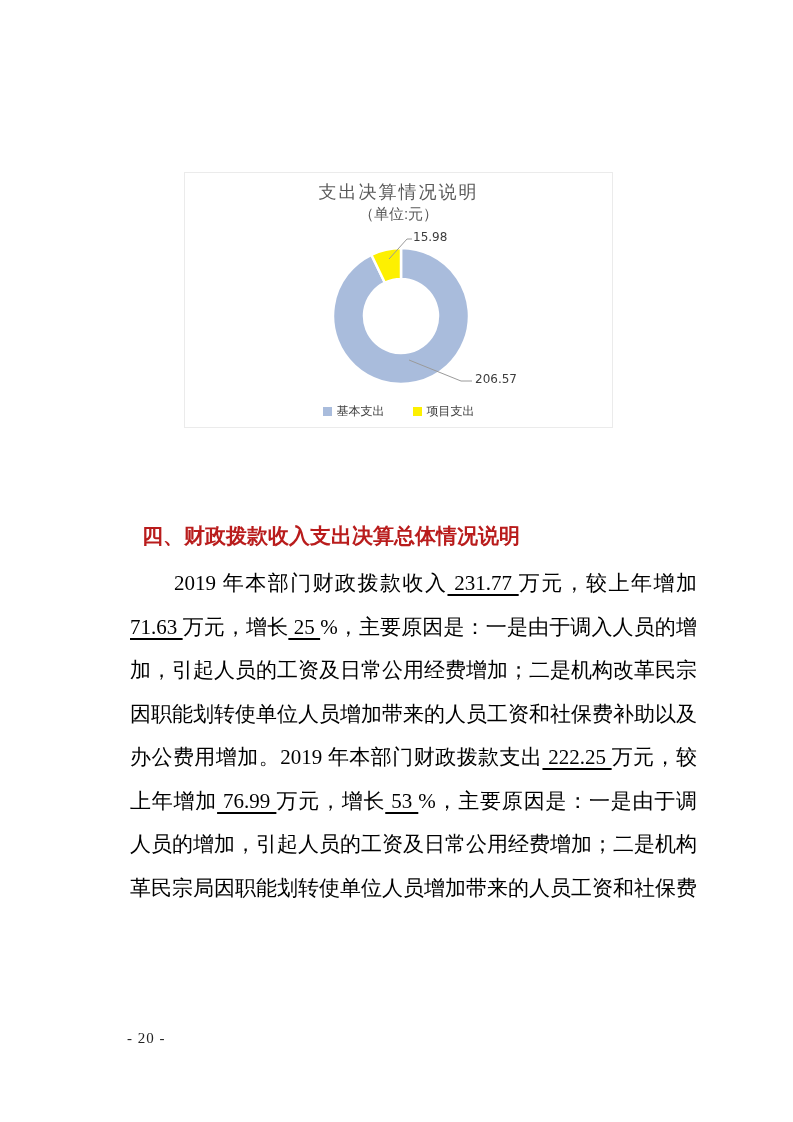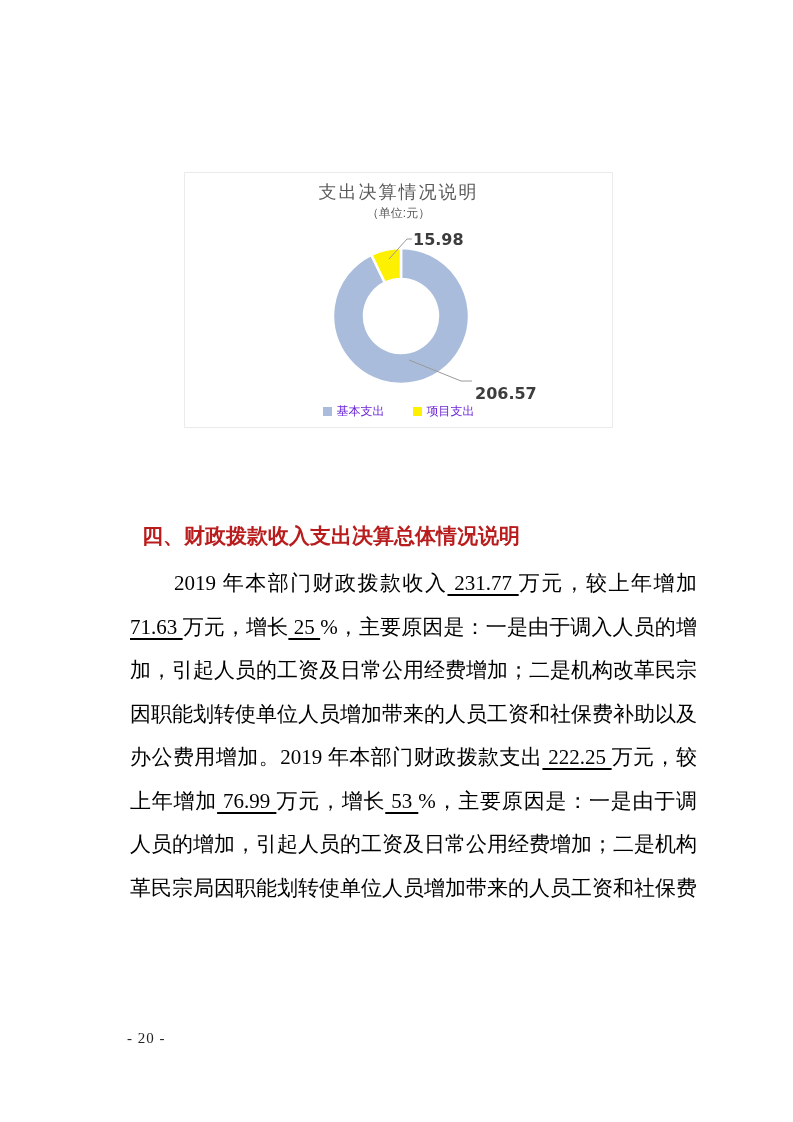--- a/index.html
+++ b/index.html
@@ -31,46 +31,46 @@
     font-size: 18px;
     line-height: 23px;
     letter-spacing: 2px;
     color: #5a5a5a;
   }
   .chart-subtitle {
     position: absolute;
     top: 31px; left: 0; right: 0;
     text-align: center;
     font-family: "Liberation Sans", sans-serif;
-    font-size: 12px;
+    font-size: 15px;
     line-height: 19px;
     color: #5a5a5a;
   }
   .donut-svg { position: absolute; left: 0; top: 0; }
   .data-label {
     position: absolute;
     font-family: "DejaVu Sans", sans-serif;
-    font-size: 16px;
-    font-weight: bold;
+    font-size: 12px;
+    font-weight: normal;
     color: #3d3d3d;
     white-space: nowrap;
   }
   .label-project { left: 228px; top: 57px; }
-  .label-basic   { left: 290px; top: 211px; }
+  .label-basic   { left: 290px; top: 199px; }
   .chart-legend {
     position: absolute;
     left: 0; right: 0;
     top: 230px;
     display: flex;
     justify-content: center;
     align-items: center;
     gap: 28px;
     font-family: "Liberation Sans", sans-serif;
     font-size: 12px;
-    color: #6d28d9;
+    color: #404040;
   }
   .legend-item { display: flex; align-items: center; gap: 5px; }
   .legend-swatch { width: 9px; height: 9px; display: inline-block; }
 
   
   .section-heading {
     position: absolute;
     left: 142px;
     top: 521px;
     width: 556px;

